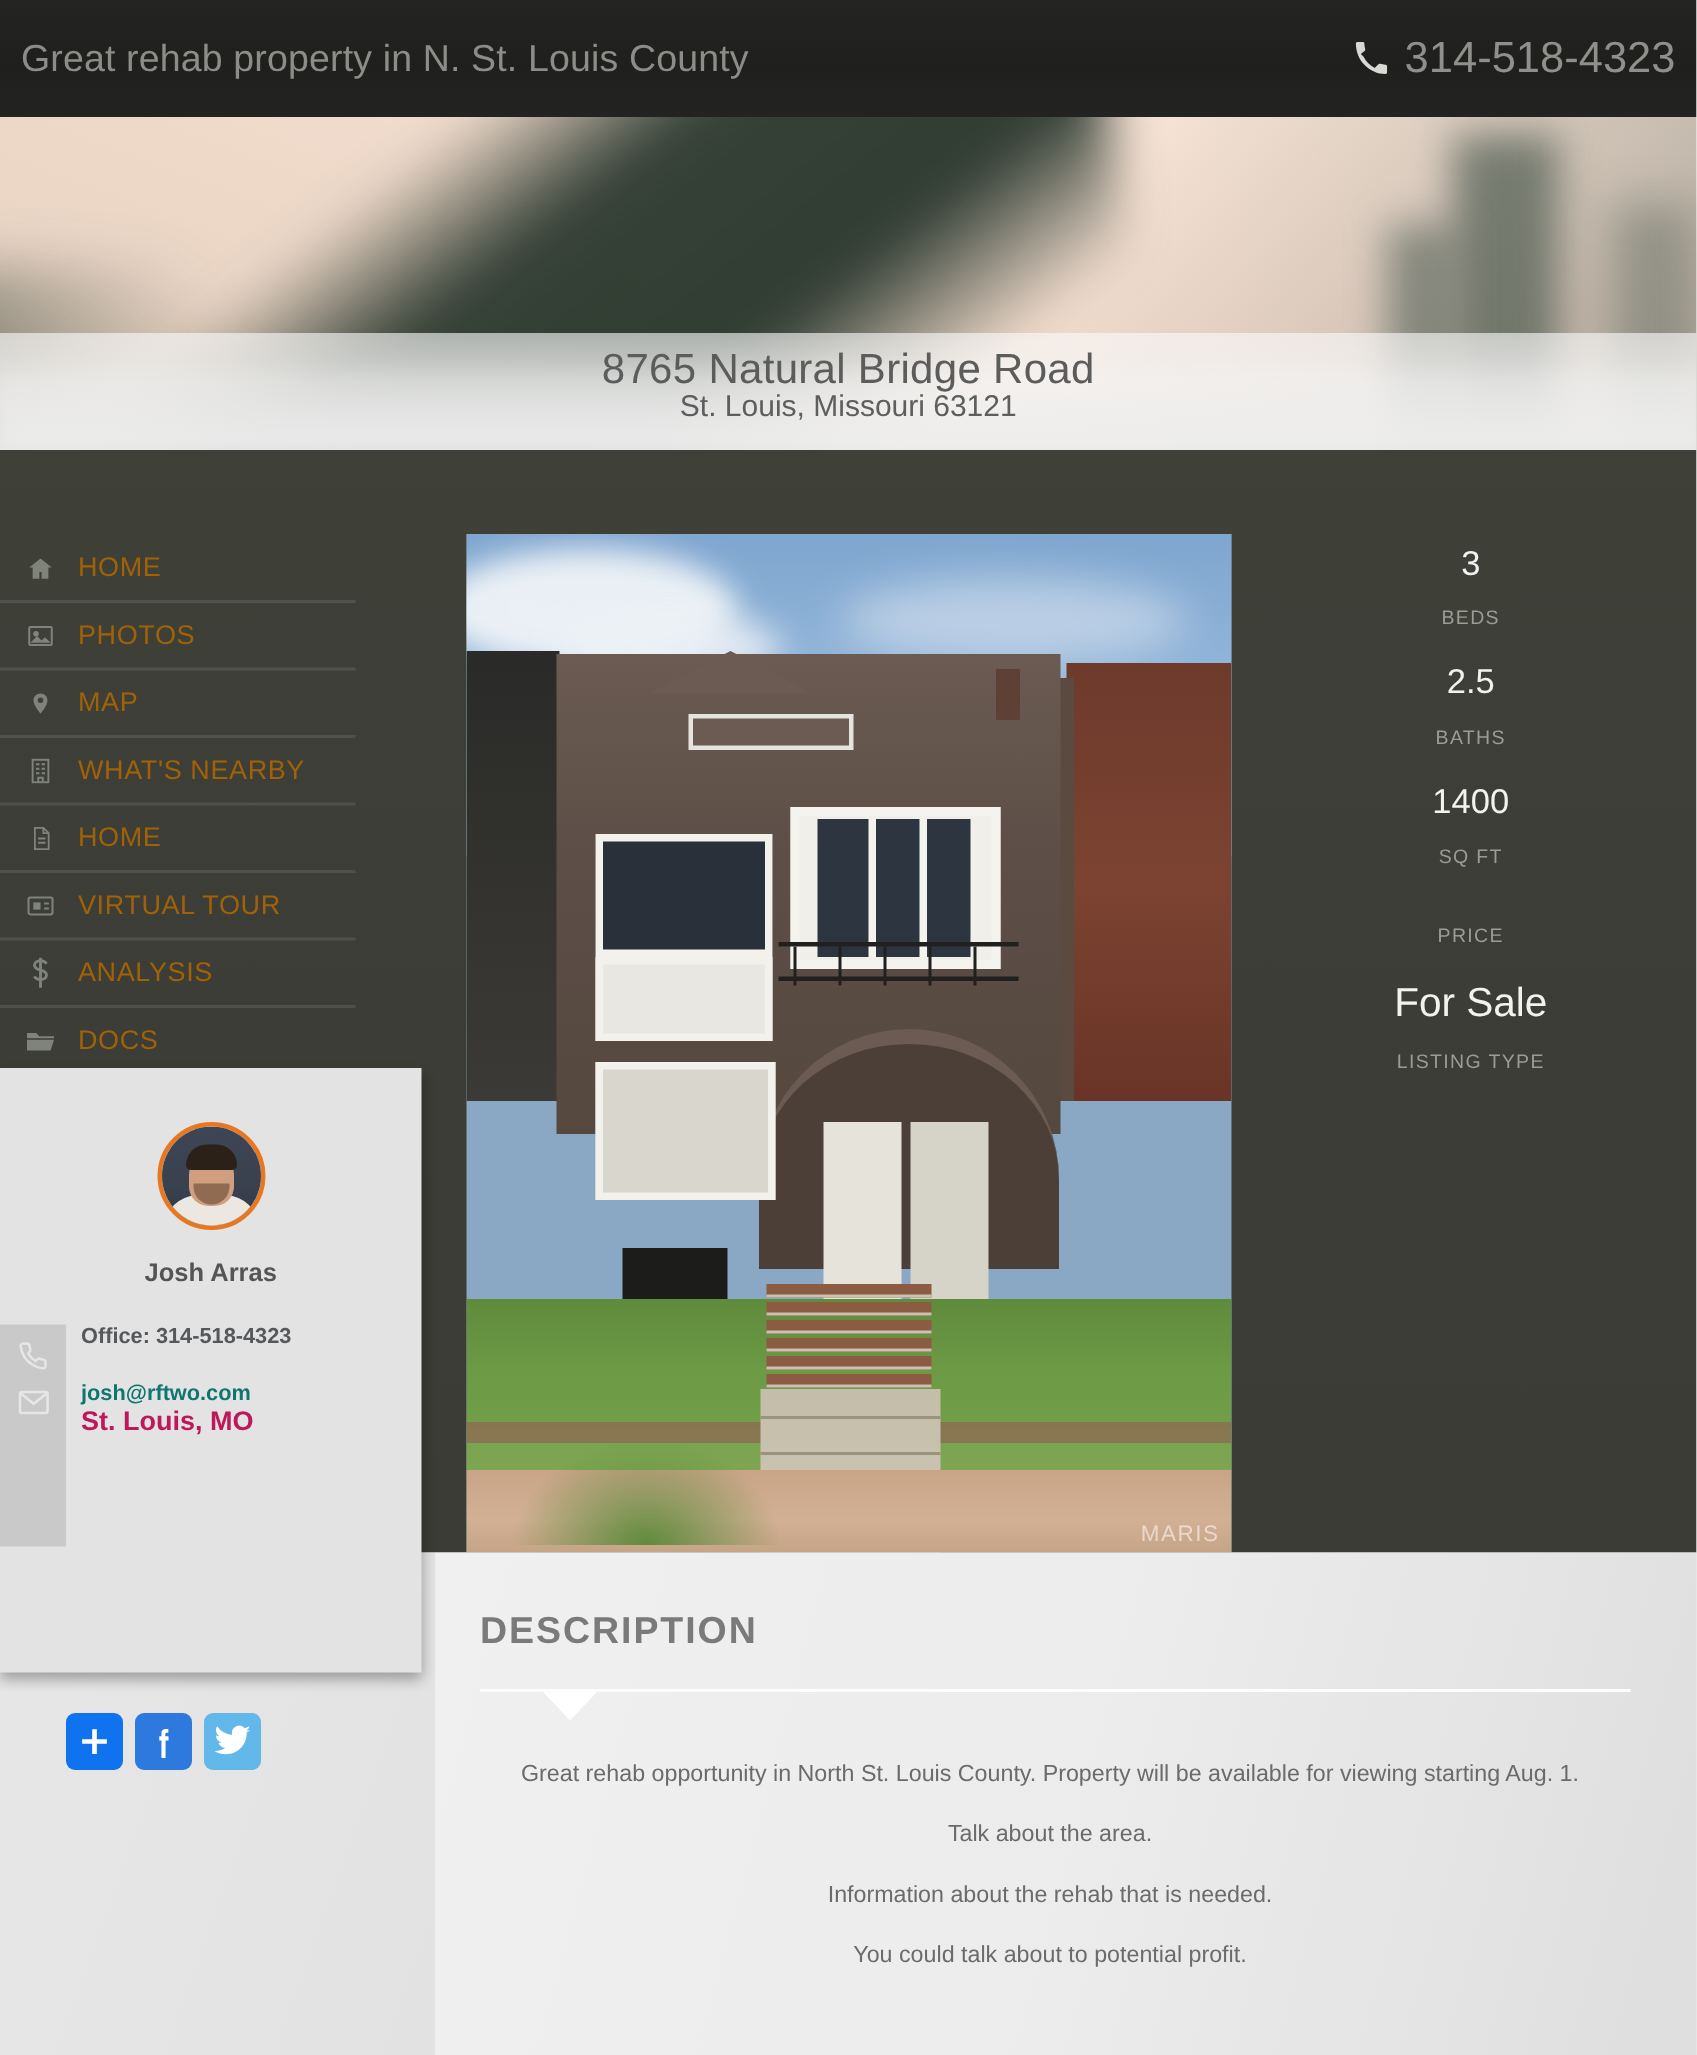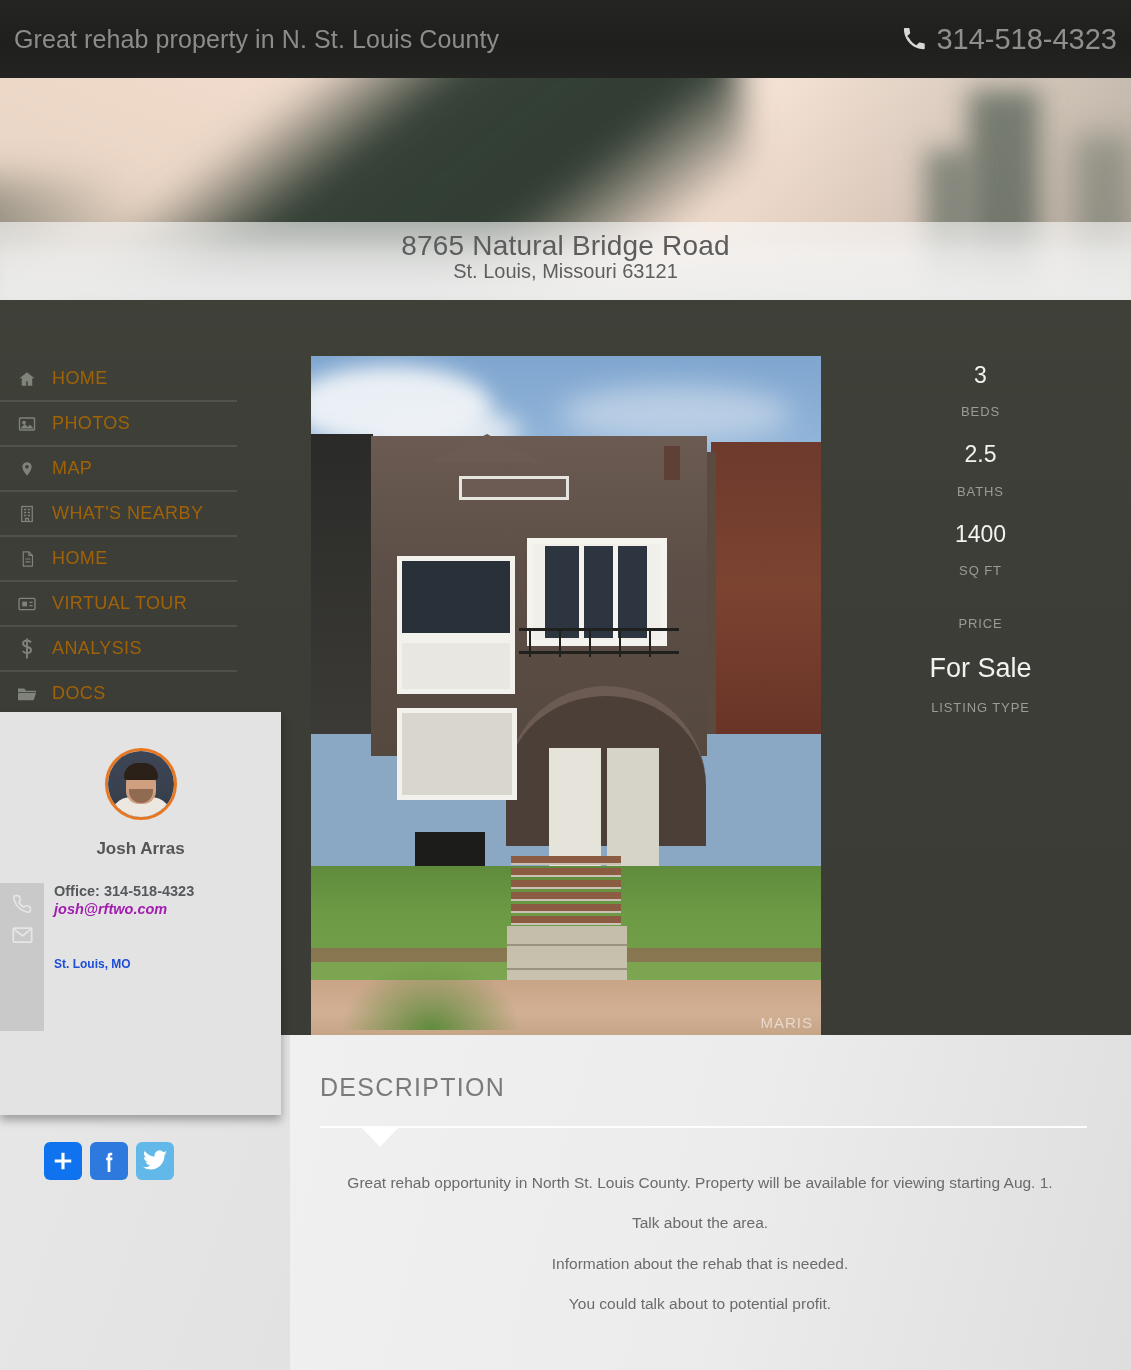--- a/index.html
+++ b/index.html
@@ -139,22 +139,22 @@
   .agent-contact-row { position: relative; margin-top: 24px; height: 148px; }
   .contact-iconbar {
     position: absolute; left: 0; top: 0; width: 44px; height: 148px;
     background: #c9c9c9;
     display: flex; flex-direction: column; align-items: center; padding-top: 10px; gap: 9px;
   }
   .contact-iconbar .ci { color: #e6e6e6; width: 22px; height: 22px; display:flex; align-items:center; justify-content:center; }
   .contact-iconbar .ci svg { display:block; }
   .contact-text { position: absolute; left: 54px; top: 0; width: 220px; }
   .c-office { font-size: 14.5px; font-weight: bold; color: #55595b; }
-  .c-email  { font-size: 14.5px; font-weight: bold; color: #a21caf; margin-top: 2px; text-decoration: none; display:block;font-style:italic; }
-  .c-city   { font-size: 12px; font-weight: bold; color: #1d4ed8; margin-top: 40px; }
+  .c-email  { font-size: 14.5px; font-weight: bold; color: #0f766e; margin-top: 22px; text-decoration: none; display:block; }
+  .c-city   { font-size: 18px; font-weight: bold; color: #be185d; }
 
   .agent-logo {
     position: absolute; left: 58px; top: 1036px; width: 163px; height: 51px;
     background: #ffffff; overflow: hidden;
   }
   .logo-roof-o, .logo-roof-b { position: absolute; }
   .logo-roof-o {
     left: 14px; top: 4px; width: 0; height: 0;
     border-left: 38px solid transparent; border-right: 38px solid transparent;
     border-bottom: 24px solid #efa126;
@@ -241,21 +241,21 @@
   .stat-value { color: #f2f2f0; font-size: 23px; font-weight: 400; line-height: 1.15; }
   .stat-value.big { font-size: 27px; }
   .stat-label { color: #9a9d94; font-size: 13px; letter-spacing: .9px; margin-top: 16px; }
 
   
   .desc {
     position: absolute; left: 290px; top: 1035px; width: 841px; height: 335px;
     background: linear-gradient(105deg, #f0f0f0 0%, #ececec 52%, #dedede 100%);
     padding: 38px 44px 0 30px;
   }
-  .desc-title { font-size: 25px; color: #7a7a7a; letter-spacing: 1.3px; font-weight: 400; }
+  .desc-title { font-size: 25px; color: #7a7a7a; letter-spacing: 1.3px; font-weight: 700; }
   .desc-rule { margin-top: 24px; height: 2px; background: #fdfdfd; }
   .desc-notch {
     width: 0; height: 0; margin-left: 42px;
     border-left: 18px solid transparent; border-right: 18px solid transparent;
     border-top: 19px solid #ffffff;
   }
   .desc-body { margin-top: 24px; text-align: center; }
   .desc-p { font-size: 15.5px; color: #6b6b6b; line-height: 1.5; margin-bottom: 17px; max-width: 760px; }
 
   

